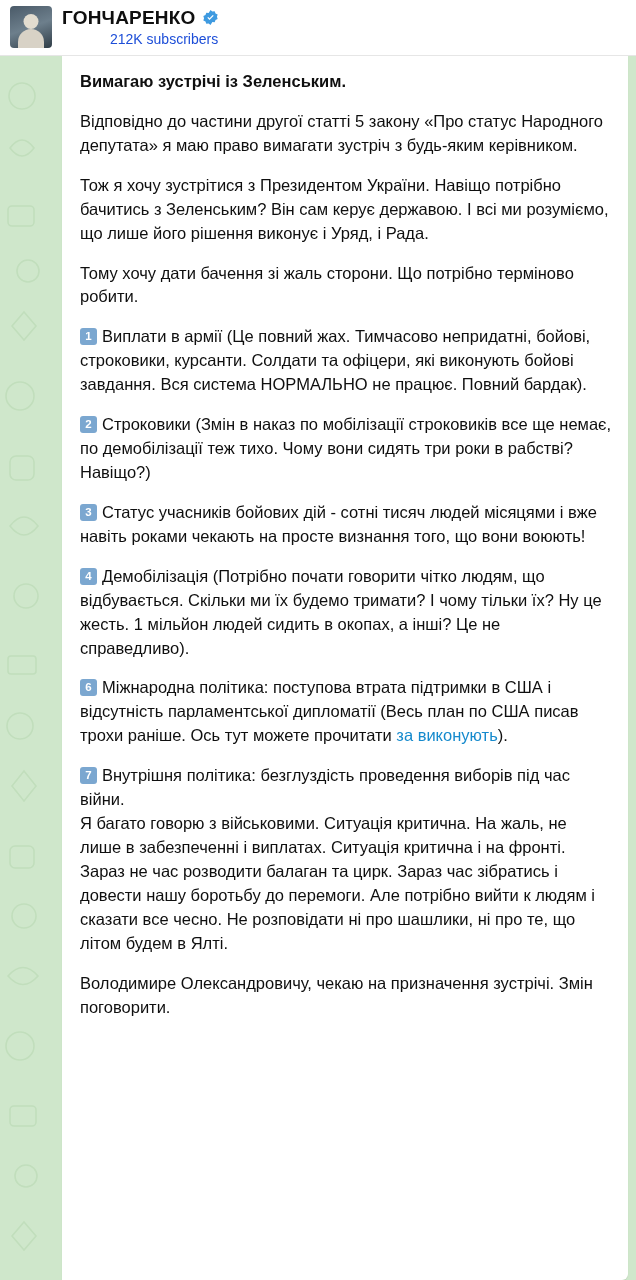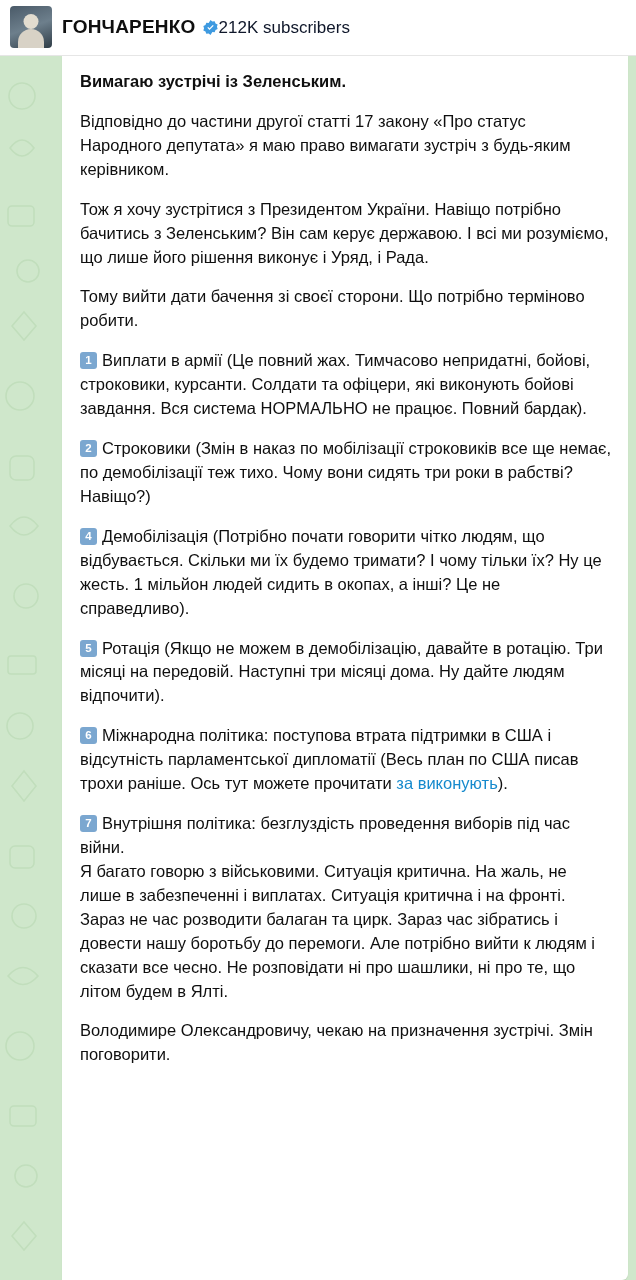--- a/index.html
+++ b/index.html
@@ -47,37 +47,38 @@
   }
   .avatar::before{
     content:"";
     position:absolute;
     left:50%; top:20%;
     width:15px;height:15px;
     transform:translateX(-50%);
     border-radius:50%;
     background:#e2dccf;
   }
-  .hdr-text { display: flex; flex-direction: row; justify-content: center; line-height: 1.15; }
+  .hdr-text { display: flex; flex-direction: column; justify-content: center; line-height: 1.15; }
   .hdr-title-row { display: flex; align-items: center; gap: 6px; }
   .hdr-title {
     font-size: 19px;
     font-weight: bold;
     color: #0f0f0f;
     letter-spacing: .2px;
   }
   .verified {
     width: 17px; height: 17px;
     flex: 0 0 auto;
     display: inline-block;
   }
   .hdr-sub {
-    font-size: 17px;
-    color: #0f172a;
+    font-size: 14px;
+    color: #1d4ed8;
     margin-top: 2px;
+    margin-left: 48px;
   }
 
   
   .bg-pattern {
     position: absolute;
     top: 56px; left: 0; right: 0; bottom: 0;
     background: #cfe7cb;
     z-index: 0;
     overflow: hidden;
   }
@@ -187,44 +188,44 @@
       <path d="M598 1160 l12 -14 l12 14 l-12 14z"></path>
     </g>
   </svg>
 </div>
 
 <div class="msg-wrap">
   <div class="bubble">
 
     <p class="bold">Вимагаю зустрічі із Зеленським.</p>
 
-    <p>Відповідно до частини другої статті 17 закону «Про статус Народного депутата» я маю право вимагати зустріч з будь-яким керівником.</p>
+    <p>Відповідно до частини другої статті 5 закону «Про статус Народного депутата» я маю право вимагати зустріч з будь-яким керівником.</p>
 
     <p>Тож я хочу зустрітися з Президентом України. Навіщо потрібно бачитись з Зеленським? Він сам керує державою. І всі ми розуміємо, що лише його рішення виконує і Уряд, і Рада.</p>
 
-    <p>Тому вийти дати бачення зі своєї сторони. Що потрібно терміново робити.</p>
+    <p>Тому хочу дати бачення зі жаль сторони. Що потрібно терміново робити.</p>
 
     <div class="list-block">
 
       <p class="list-item">
         <span class="numbox">1</span><span>Виплати в армії (Це повний жах. Тимчасово непридатні, бойові, строковики, курсанти. Солдати та офіцери, які виконують бойові завдання. Вся система НОРМАЛЬНО не працює. Повний бардак).</span>
       </p>
 
       <p class="list-item">
         <span class="numbox">2</span><span>Строковики (Змін в наказ по мобілізації строковиків все ще немає, по демобілізації теж тихо. Чому вони сидять три роки в рабстві? Навіщо?)</span>
       </p>
 
+      <p class="list-item">
+        <span class="numbox">3</span><span>Статус учасників бойових дій - сотні тисяч людей місяцями і вже навіть роками чекають на просте визнання того, що вони воюють!</span>
+      </p>
 
       <p class="list-item">
         <span class="numbox">4</span><span>Демобілізація (Потрібно почати говорити чітко людям, що відбувається. Скільки ми їх будемо тримати? І чому тільки їх? Ну це жесть. 1 мільйон людей сидить в окопах, а інші? Це не справедливо).</span>
       </p>
 
-      <p class="list-item">
-        <span class="numbox">5</span><span>Ротація (Якщо не можем в демобілізацію, давайте в ротацію. Три місяці на передовій. Наступні три місяці дома. Ну дайте людям відпочити).</span>
-      </p>
 
       <p class="list-item">
         <span class="numbox">6</span><span>Міжнародна політика: поступова втрата підтримки в США і відсутність парламентської дипломатії (Весь план по США писав трохи раніше. Ось тут можете прочитати </span><a class="link" href="#">за виконують</a><span>).</span>
       </p>
 
       <p class="list-item">
         <span class="numbox">7</span><span>Внутрішня політика: безглуздість проведення виборів під час війни.</span>
       </p>
 
     </div>

